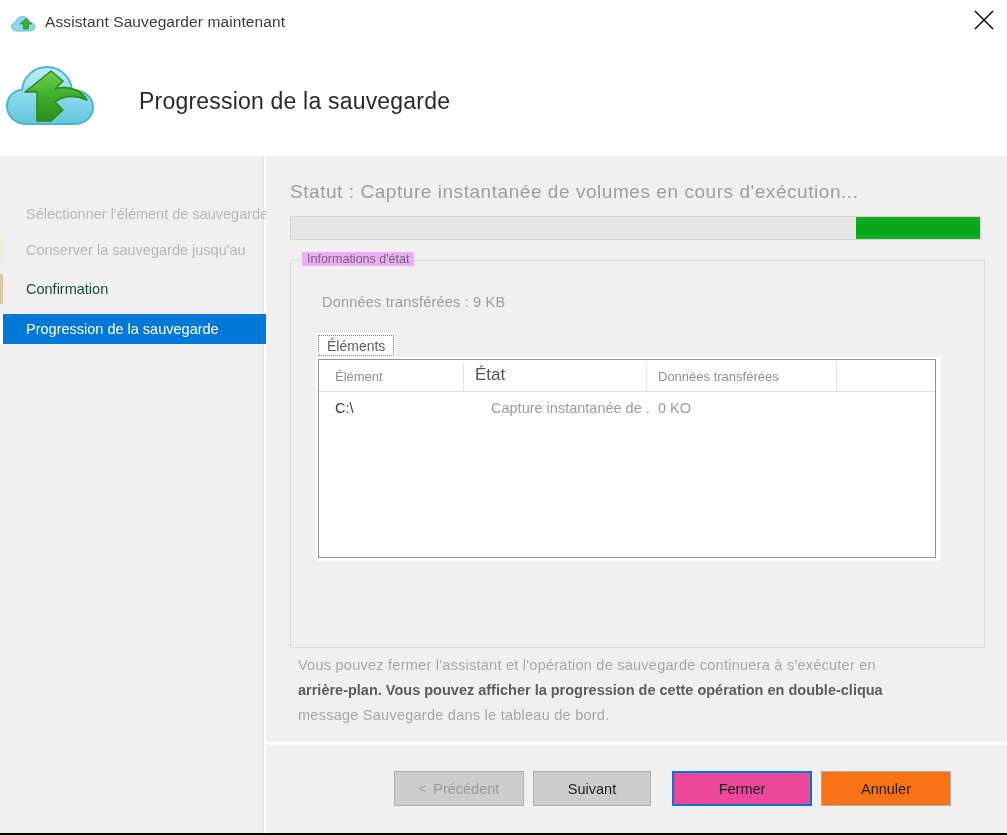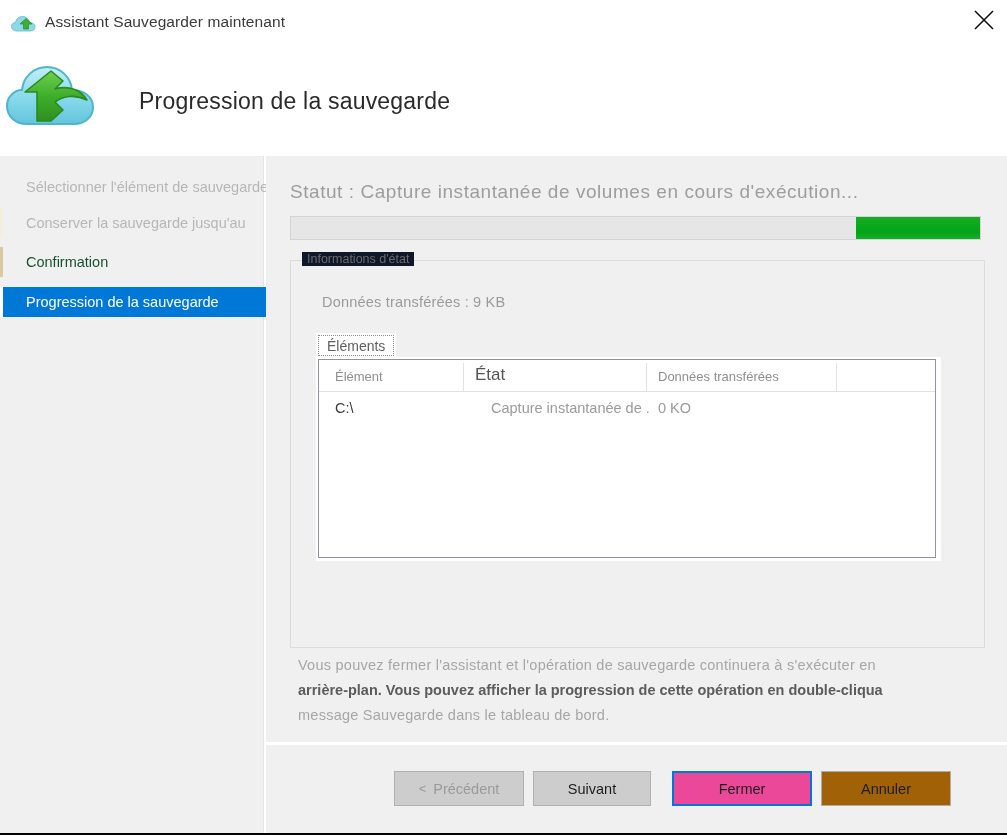--- a/index.html
+++ b/index.html
@@ -92,20 +92,21 @@
     position: absolute;
     left: 0;
     width: 288px;
     height: 30px;
     display: flex;
     align-items: center;
     padding-left: 26px;
     box-sizing: border-box;
     font-size: 14.5px;
     white-space: nowrap;
+    margin-top: 27px;
   }
   .nav-item.done {
     color: #b6b6b6;
   }
   .nav-item.current-step {
     color: #14532d;
   }
   .nav-item.active {
     background: #0078d7;
     color: #ffffff;
@@ -164,21 +165,21 @@
     position: absolute;
     left: 24px; top: 104px;
     width: 695px;
     height: 388px;
     border: 1px solid #dcdcdc;
     box-sizing: border-box;
   }
   .groupbox-legend {
     position: absolute;
     left: 11px; top: -9px;
-    background: #0f172a;
+    background: #f0abfc;
     padding: 0 5px;
     font-size: 12.5px;
     color: #6b6b6b;
     white-space: nowrap;
   }
   .transferred {
     position: absolute;
     left: 31px; top: 33px;
     font-size: 14.5px;
     color: #9b9b9b;
@@ -299,21 +300,21 @@
     color: #1d1d1d;
     cursor: default;
     white-space: nowrap;
   }
   .btn.disabled { color: #9a9a9a; }
   .btn.focused {
     background: #ec4899;
     border: 2px solid #0078d7;
   }
   .btn.plain {
-    background: #a16207;
+    background: #f97316;
     border: 1px solid #adadad;
   }
   .btn .chev {
     margin-right: 7px;
     color: #9a9a9a;
     font-size: 13px;
   }
 </style>
 </head>
 <body>

